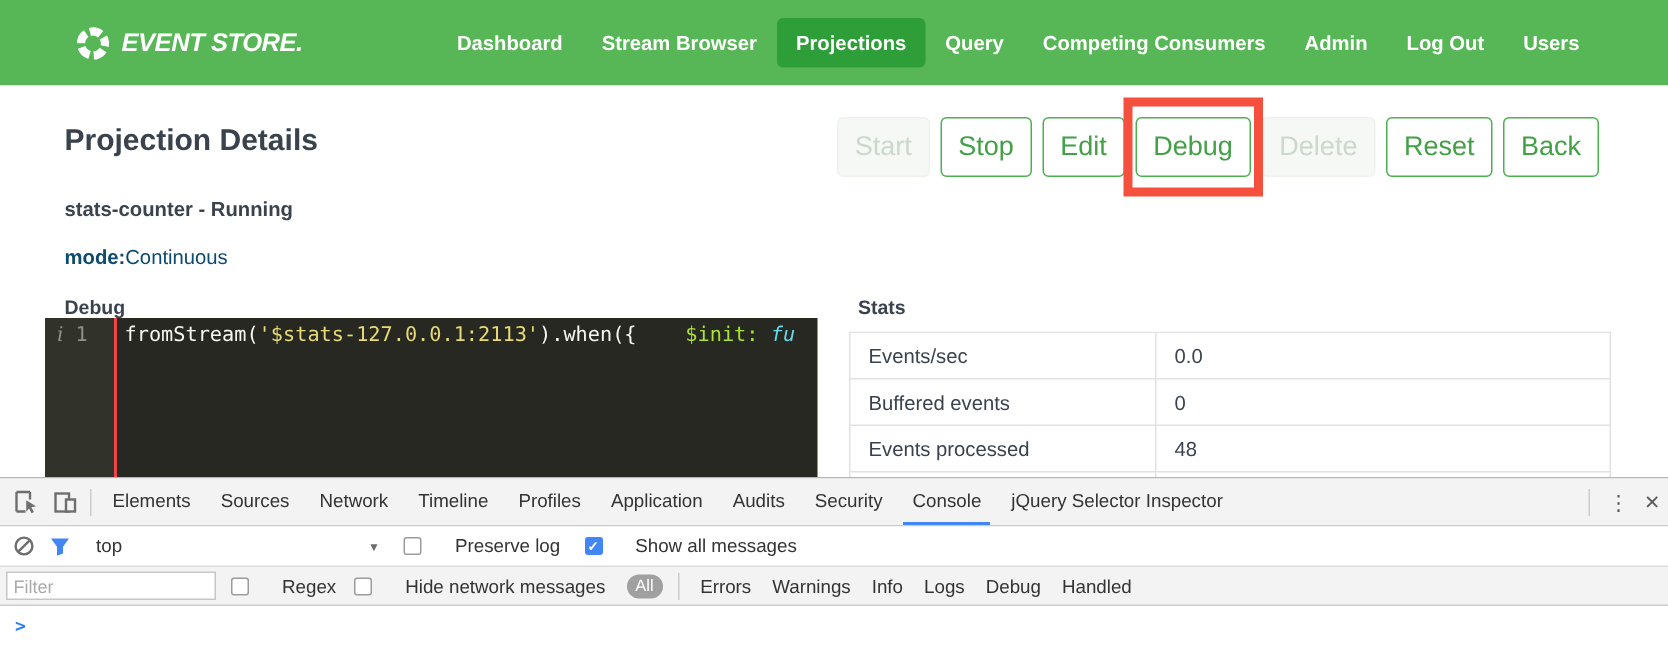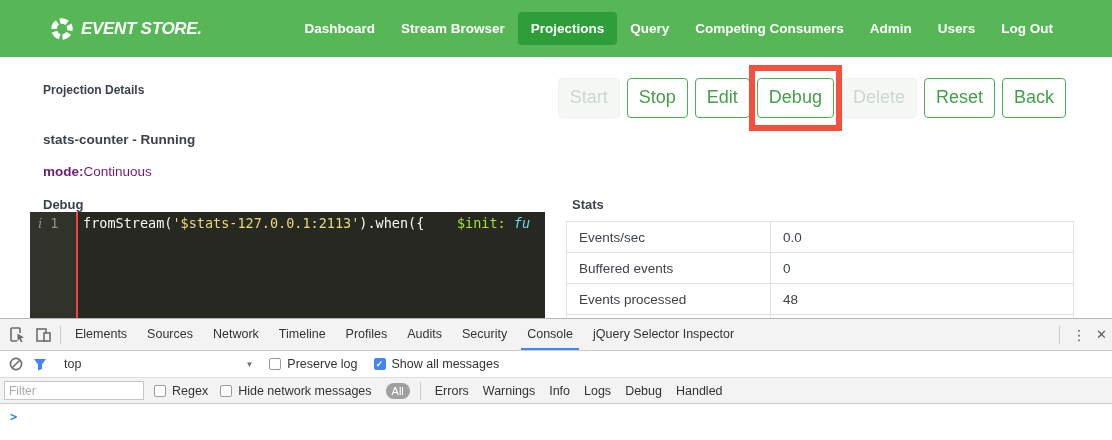--- a/index.html
+++ b/index.html
@@ -19,39 +19,39 @@
   .brand-name { font-size:17px; font-weight:bold; font-style:italic; letter-spacing:-0.3px; }
   .nav-items { display:flex; align-items:center; margin-left:auto; margin-right:46px; gap:0; }
   .nav-item {
     font-size:13.5px; font-weight:bold; color:#fff; padding:9px 13px; border-radius:4px;
     white-space:nowrap; cursor:pointer;
   }
   .nav-item.active { background:#2e9e39; }
 
   
   .content { position:absolute; top:57px; left:0; width:1112px; height:261px; overflow:hidden; background:#fff; }
-  .page-title { position:absolute; left:43px; top:26px; font-size:12px; font-weight:bold; color:#3a434d; }
+  .page-title { position:absolute; left:43px; top:26px; font-size:20px; font-weight:bold; color:#3a434d; }
 
   .actions { position:absolute; top:21px; right:46px; display:flex; align-items:center; gap:7px; }
   .btn {
     font-family:"Liberation Sans", sans-serif;
     font-size:18px; color:#43a047; background:#fff; border:1px solid #4caf50;
     border-radius:4px; padding:8px 11px; cursor:pointer; line-height:1.2;
   }
   .btn:disabled, .btn.disabled {
     color:#ccd8cc; background:#f6f8f5; border-color:#eef2ec; cursor:default;
   }
   .debug-wrap { position:relative; display:inline-block; }
   .red-box {
     position:absolute; top:-13px; left:-8px; right:-8px; bottom:-13px;
     border:6px solid #f4503d; pointer-events:none; z-index:5;
   }
 
   .status-line { position:absolute; left:43px; top:75px; font-size:13.5px; font-weight:bold; color:#3a434d; }
-  .mode-line { position:absolute; left:43px; top:107px; font-size:13.5px; color:#701a75; }
+  .mode-line { position:absolute; left:43px; top:107px; font-size:13.5px; color:#0c4a6e; }
   .mode-line .mode-key { font-weight:bold; }
 
   .source-label { position:absolute; left:43px; top:140px; font-size:13px; font-weight:bold; color:#3a434d; }
   .stats-label  { position:absolute; left:572px; top:140px; font-size:13px; font-weight:bold; color:#3a434d; }
 
   
   .editor {
     position:absolute; left:30px; top:155px; width:515px; height:106px;
     background:#272822; display:flex; overflow:hidden;
     font-family:"DejaVu Sans Mono","Liberation Mono",monospace; font-size:13.5px; line-height:19px;
@@ -89,21 +89,21 @@
   .dt-kebab { color:#5a5a5a; font-size:14px; letter-spacing:0; padding:0 8px; cursor:pointer; }
   .dt-close { color:#5a5a5a; font-size:13px; padding:0 2px; cursor:pointer; width:18px; overflow:hidden; }
 
   .dt-toolbar {
     height:26px; background:#fff; display:flex; align-items:center;
     font-size:12.5px; color:#333;
   }
   .dt-toolbar .dt-icon-btn { width:24px; }
   .ctx-select { display:flex; align-items:center; gap:4px; cursor:pointer; margin-left:12px; }
   .ctx-arrow { color:#6e6e6e; font-size:8px; margin-left:160px; }
-  .cb-group { display:flex; align-items:center; gap:6px; margin-left:16px; cursor:pointer; }
+  .cb-group { display:flex; align-items:center; gap:22px; margin-left:16px; cursor:pointer; }
   .checkbox {
     width:12px; height:12px; border:1px solid #9c9c9c; border-radius:2px; background:#fff;
     display:inline-flex; align-items:center; justify-content:center; flex:none;
   }
   .checkbox.checked { background:#4285f4; border-color:#4285f4; color:#fff; font-size:9px; font-weight:bold; line-height:1; }
 
   .dt-filterbar {
     height:27px; background:#f3f3f3; border-top:1px solid #ddd; border-bottom:1px solid #ccc;
     display:flex; align-items:center; font-size:12.5px; color:#333;
   }
@@ -138,22 +138,22 @@
       </span>
       <span class="brand-name">EVENT STORE.</span>
     </div>
     <div class="nav-items">
       <span class="nav-item">Dashboard</span>
       <span class="nav-item">Stream Browser</span>
       <span class="nav-item active">Projections</span>
       <span class="nav-item">Query</span>
       <span class="nav-item">Competing Consumers</span>
       <span class="nav-item">Admin</span>
+      <span class="nav-item">Log Out</span>
       <span class="nav-item">Users</span>
-      <span class="nav-item">Log Out</span>
     </div>
   </div>
 
   <div class="content">
     <div class="page-title">Projection Details</div>
 
     <div class="actions">
       <button class="btn disabled" disabled="">Start</button>
       <button class="btn">Stop</button>
       <button class="btn">Edit</button>
@@ -220,20 +220,21 @@
           <rect x="2" y="3" width="9" height="12" fill="none" stroke="#6e6e6e" stroke-width="1.6"></rect>
           <rect x="9" y="7" width="6" height="8" fill="#f3f3f3" stroke="#6e6e6e" stroke-width="1.6"></rect>
         </svg>
       </span>
       <span class="dt-sep"></span>
       <span class="dt-tab">Elements</span>
       <span class="dt-tab">Sources</span>
       <span class="dt-tab">Network</span>
       <span class="dt-tab">Timeline</span>
       <span class="dt-tab">Profiles</span>
+      <span class="dt-tab">Application</span>
       <span class="dt-tab">Audits</span>
       <span class="dt-tab">Security</span>
       <span class="dt-tab active">Console</span>
       <span class="dt-tab">jQuery Selector Inspector</span>
       <span class="dt-tab-spacer"></span>
       <span class="dt-sep"></span>
       <span class="dt-kebab">⋮</span>
       <span class="dt-close">✕</span>
     </div>
 

